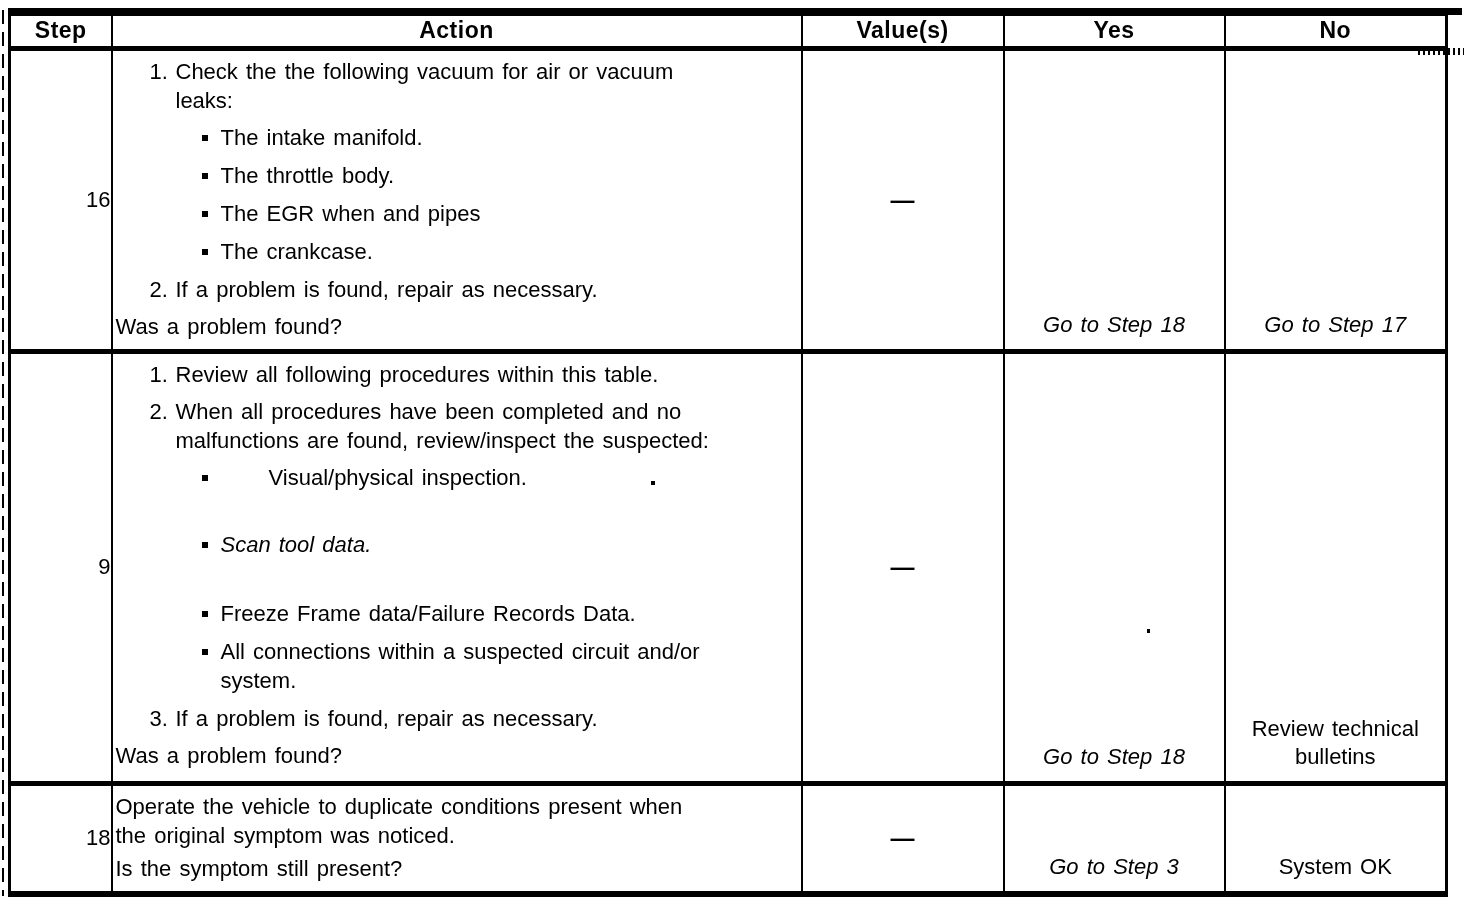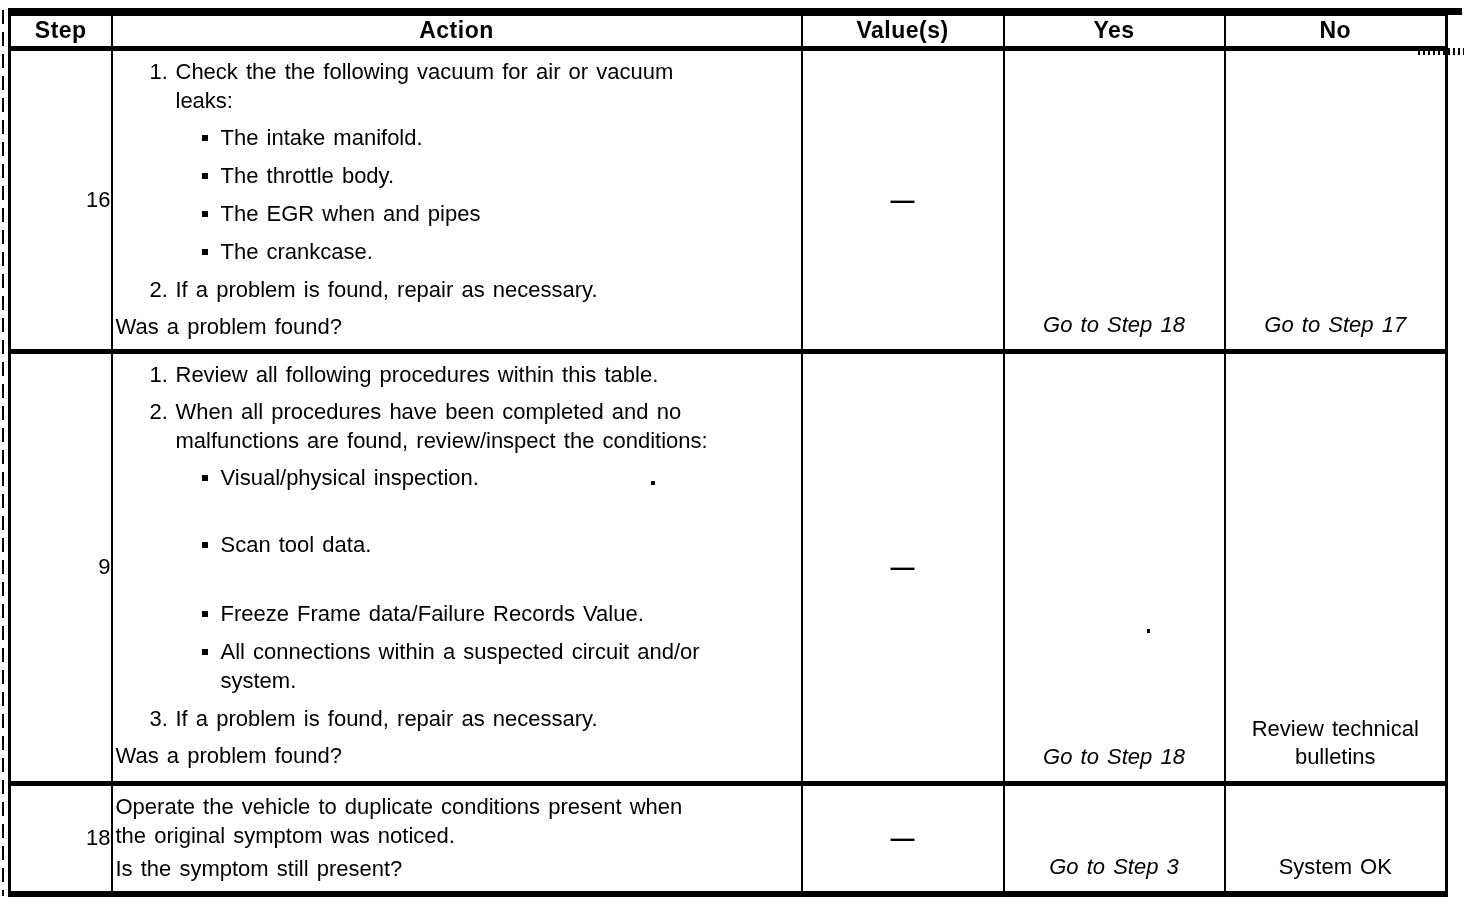--- a/index.html
+++ b/index.html
@@ -82,22 +82,22 @@
   .num-text { white-space: pre-line; }
   .bullet { display: flex; padding-left: 86px; margin-bottom: 9px; }
   .bullet-marker {
     width: 6px; height: 6px;
     background: #000;
     margin-top: 12px;
     margin-right: 13px;
     flex-shrink: 0;
   }
   .bullet-text { white-space: pre-line; }
-  tr.row-17 .gap-lg-1 { margin-bottom: 38px; }
-  tr.row-17 .gap-lg-2 { margin-bottom: 40px; }
+  tr.row-17 .gap-lg-1 { margin-bottom: 38px; gap: 48px; }
+  tr.row-17 .gap-lg-2 { margin-bottom: 40px; font-style: italic; }
   .question { margin-top: auto; }
   .para { white-space: pre-line; margin-bottom: 4px; }
 
   
   .artifact { position: absolute; background: #000; }
   .artifact-top-bar-ext { left: 1445px; top: 8px; width: 17px; height: 7px; }
   .artifact-hatch {
     left: 1418px; top: 48px; width: 46px; height: 7px;
     background: repeating-linear-gradient(90deg, #000 0 2px, transparent 2px 5px);
   }
@@ -177,33 +177,33 @@
         <td class="step-cell">9</td>
         <td class="action-cell">
           <div class="action-inner">
             <div class="num-item">
               <span class="num">1.</span>
               <span class="num-text">Review all following procedures within this table.</span>
             </div>
             <div class="num-item">
               <span class="num">2.</span>
               <span class="num-text">When all procedures have been completed and no
-malfunctions are found, review/inspect the conditions:</span>
+malfunctions are found, review/inspect the suspected:</span>
             </div>
             <div class="bullet gap-lg-1">
               <span class="bullet-marker"></span>
               <span class="bullet-text">Visual/physical inspection.</span>
             </div>
             <div class="bullet gap-lg-2">
               <span class="bullet-marker"></span>
               <span class="bullet-text">Scan tool data.</span>
             </div>
             <div class="bullet">
               <span class="bullet-marker"></span>
-              <span class="bullet-text">Freeze Frame data/Failure Records Value.</span>
+              <span class="bullet-text">Freeze Frame data/Failure Records Data.</span>
             </div>
             <div class="bullet">
               <span class="bullet-marker"></span>
               <span class="bullet-text">All connections within a suspected circuit and/or
 system.</span>
             </div>
             <div class="num-item">
               <span class="num">3.</span>
               <span class="num-text">If a problem is found, repair as necessary.</span>
             </div>

